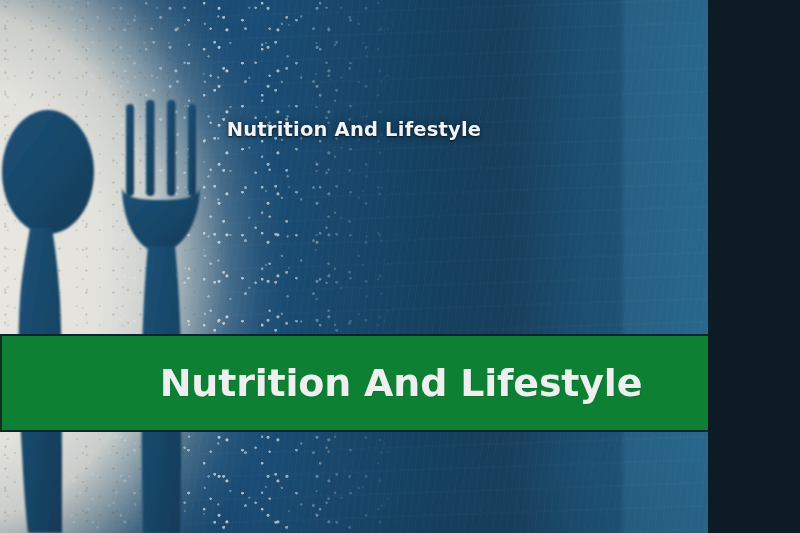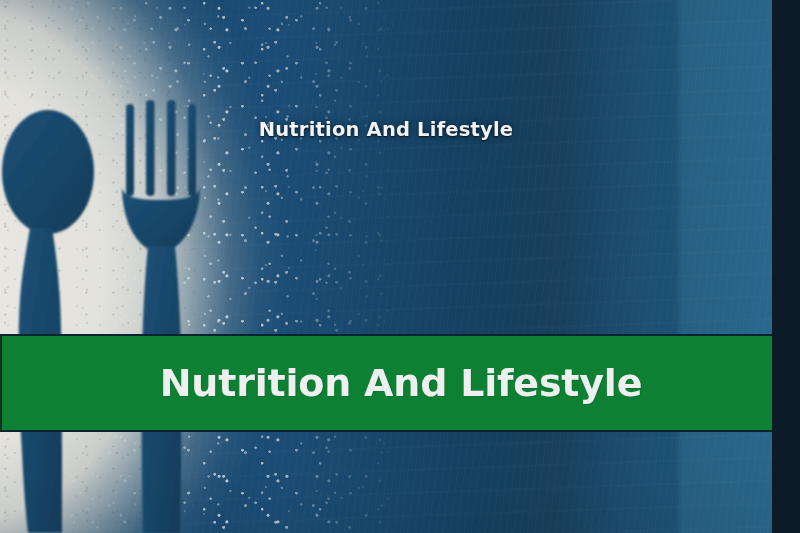--- a/index.html
+++ b/index.html
@@ -7,21 +7,21 @@
     margin: 0;
     padding: 0;
     background: #0d1b26;
   }
   body {
     font-family: "Liberation Sans", sans-serif;
   }
 
   .stage {
     position: relative;
-    width: 772px;
+    width: 708px;
     height: 533px;
     overflow: hidden;
     background: #17496f;
   }
 
   
   .photo {
     position: absolute;
     inset: 0;
     background:

